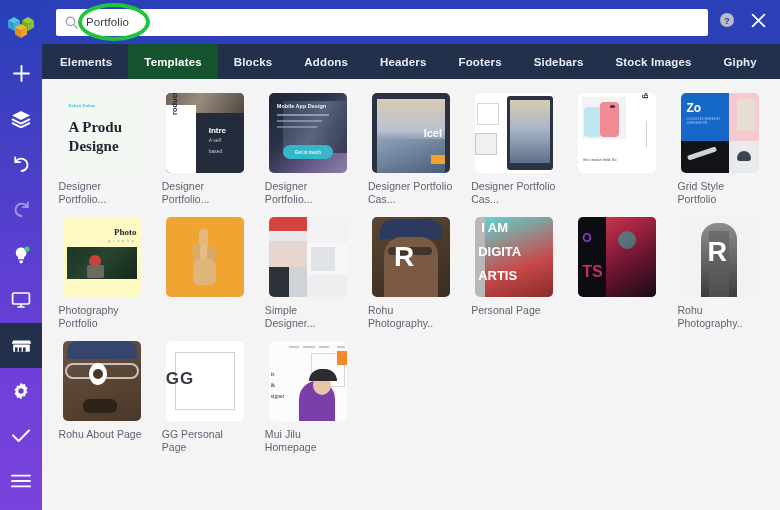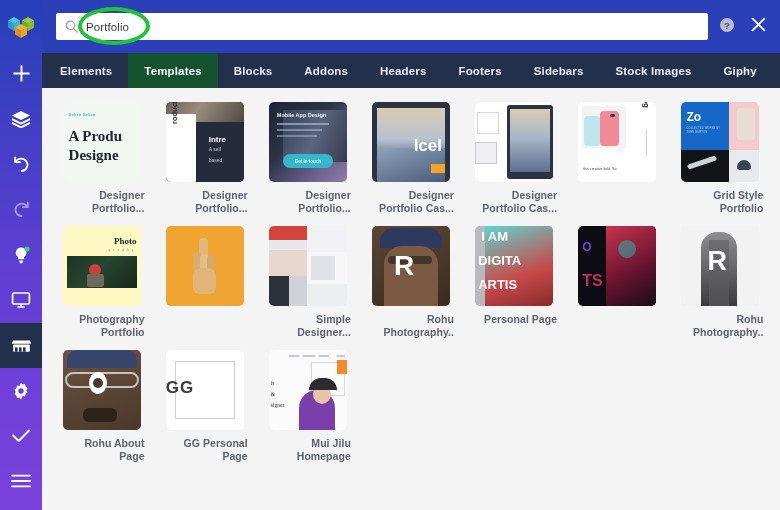--- a/index.html
+++ b/index.html
@@ -24,21 +24,21 @@
     display: flex; align-items: center; justify-content: center;
   }
   .rail-item.active { background: #22304b; }
   .rail-item svg { display:block; }
   .rail-spacer { flex: 1 1 auto; }
 
   
   .panel { flex: 1 1 auto; height: 510px; display: flex; flex-direction: column; position: relative; }
 
   .topbar {
-    height: 53px; background: #2b3fb8;
+    height: 44px; background: #2b3fb8;
     display: flex; align-items: center;
     padding: 0 12px 0 14px; gap: 10px;
     position: relative;
   }
   .search-wrap {
     flex: 1 1 auto; height: 27px; background: #fff; border-radius: 2px;
     display: flex; align-items: center; padding: 0 9px; position: relative;
   }
   .search-icon { flex: 0 0 auto; margin-right: 8px; display:flex; }
   .search-text {
@@ -79,22 +79,22 @@
     row-gap: 12px;
     padding: 0 8px;
   }
   .card { display: flex; flex-direction: column; align-items: center; }
   .thumb {
     width: 78px; height: 80px; border-radius: 5px; overflow: hidden;
     background: #e9e9ee; position: relative; flex: 0 0 auto;
   }
   .thumb > .inner { position: absolute; inset: 0; }
   .card-label {
-    margin-top: 7px; width: 86px; text-align: right;
-    font-size: 10.5px; line-height: 12.5px; color: #5b6270; font-weight: 700;
+    margin-top: 7px; width: 86px; text-align: left;
+    font-size: 10.5px; line-height: 12.5px; color: #5b6270; font-weight: 400;
     letter-spacing: .05px;
   }
 
   
   .t-abs { position: absolute; }
   .serif { font-family: "Liberation Serif", serif; }
 </style>
 </head>
 <body>
 
@@ -302,21 +302,21 @@
             </div>
           </div>
           <div class="card-label">Designer Portfolio...</div>
         </div>
 
         <div class="card">
           <div class="thumb">
             <div class="inner" style="background:#2b3342">
               <div class="t-abs" style="left:5px;top:6px;right:5px;bottom:0;background:linear-gradient(180deg,#d9cbb4 0%,#b9c2cf 42%,#7d8ea6 60%,#4b5e78 100%)"></div>
               <div class="t-abs" style="left:5px;top:46px;right:5px;bottom:0;background:linear-gradient(160deg,#8fa2bb,#4a5d78)"></div>
-              <div class="t-abs" style="right:8px;top:34px;font-size:17px;font-weight:700;color:#fff;white-space:nowrap">Icel</div>
+              <div class="t-abs" style="right:8px;top:34px;font-size:11px;font-weight:700;color:#fff;white-space:nowrap">Icel</div>
               <div class="t-abs" style="right:5px;top:62px;width:14px;height:9px;background:#f0a42c"></div>
             </div>
           </div>
           <div class="card-label">Designer Portfolio Cas...</div>
         </div>
 
         <div class="card">
           <div class="thumb">
             <div class="inner" style="background:#ffffff">
               <div class="t-abs" style="left:2px;top:10px;width:22px;height:22px;border:1.5px solid #d6d6da"></div>

